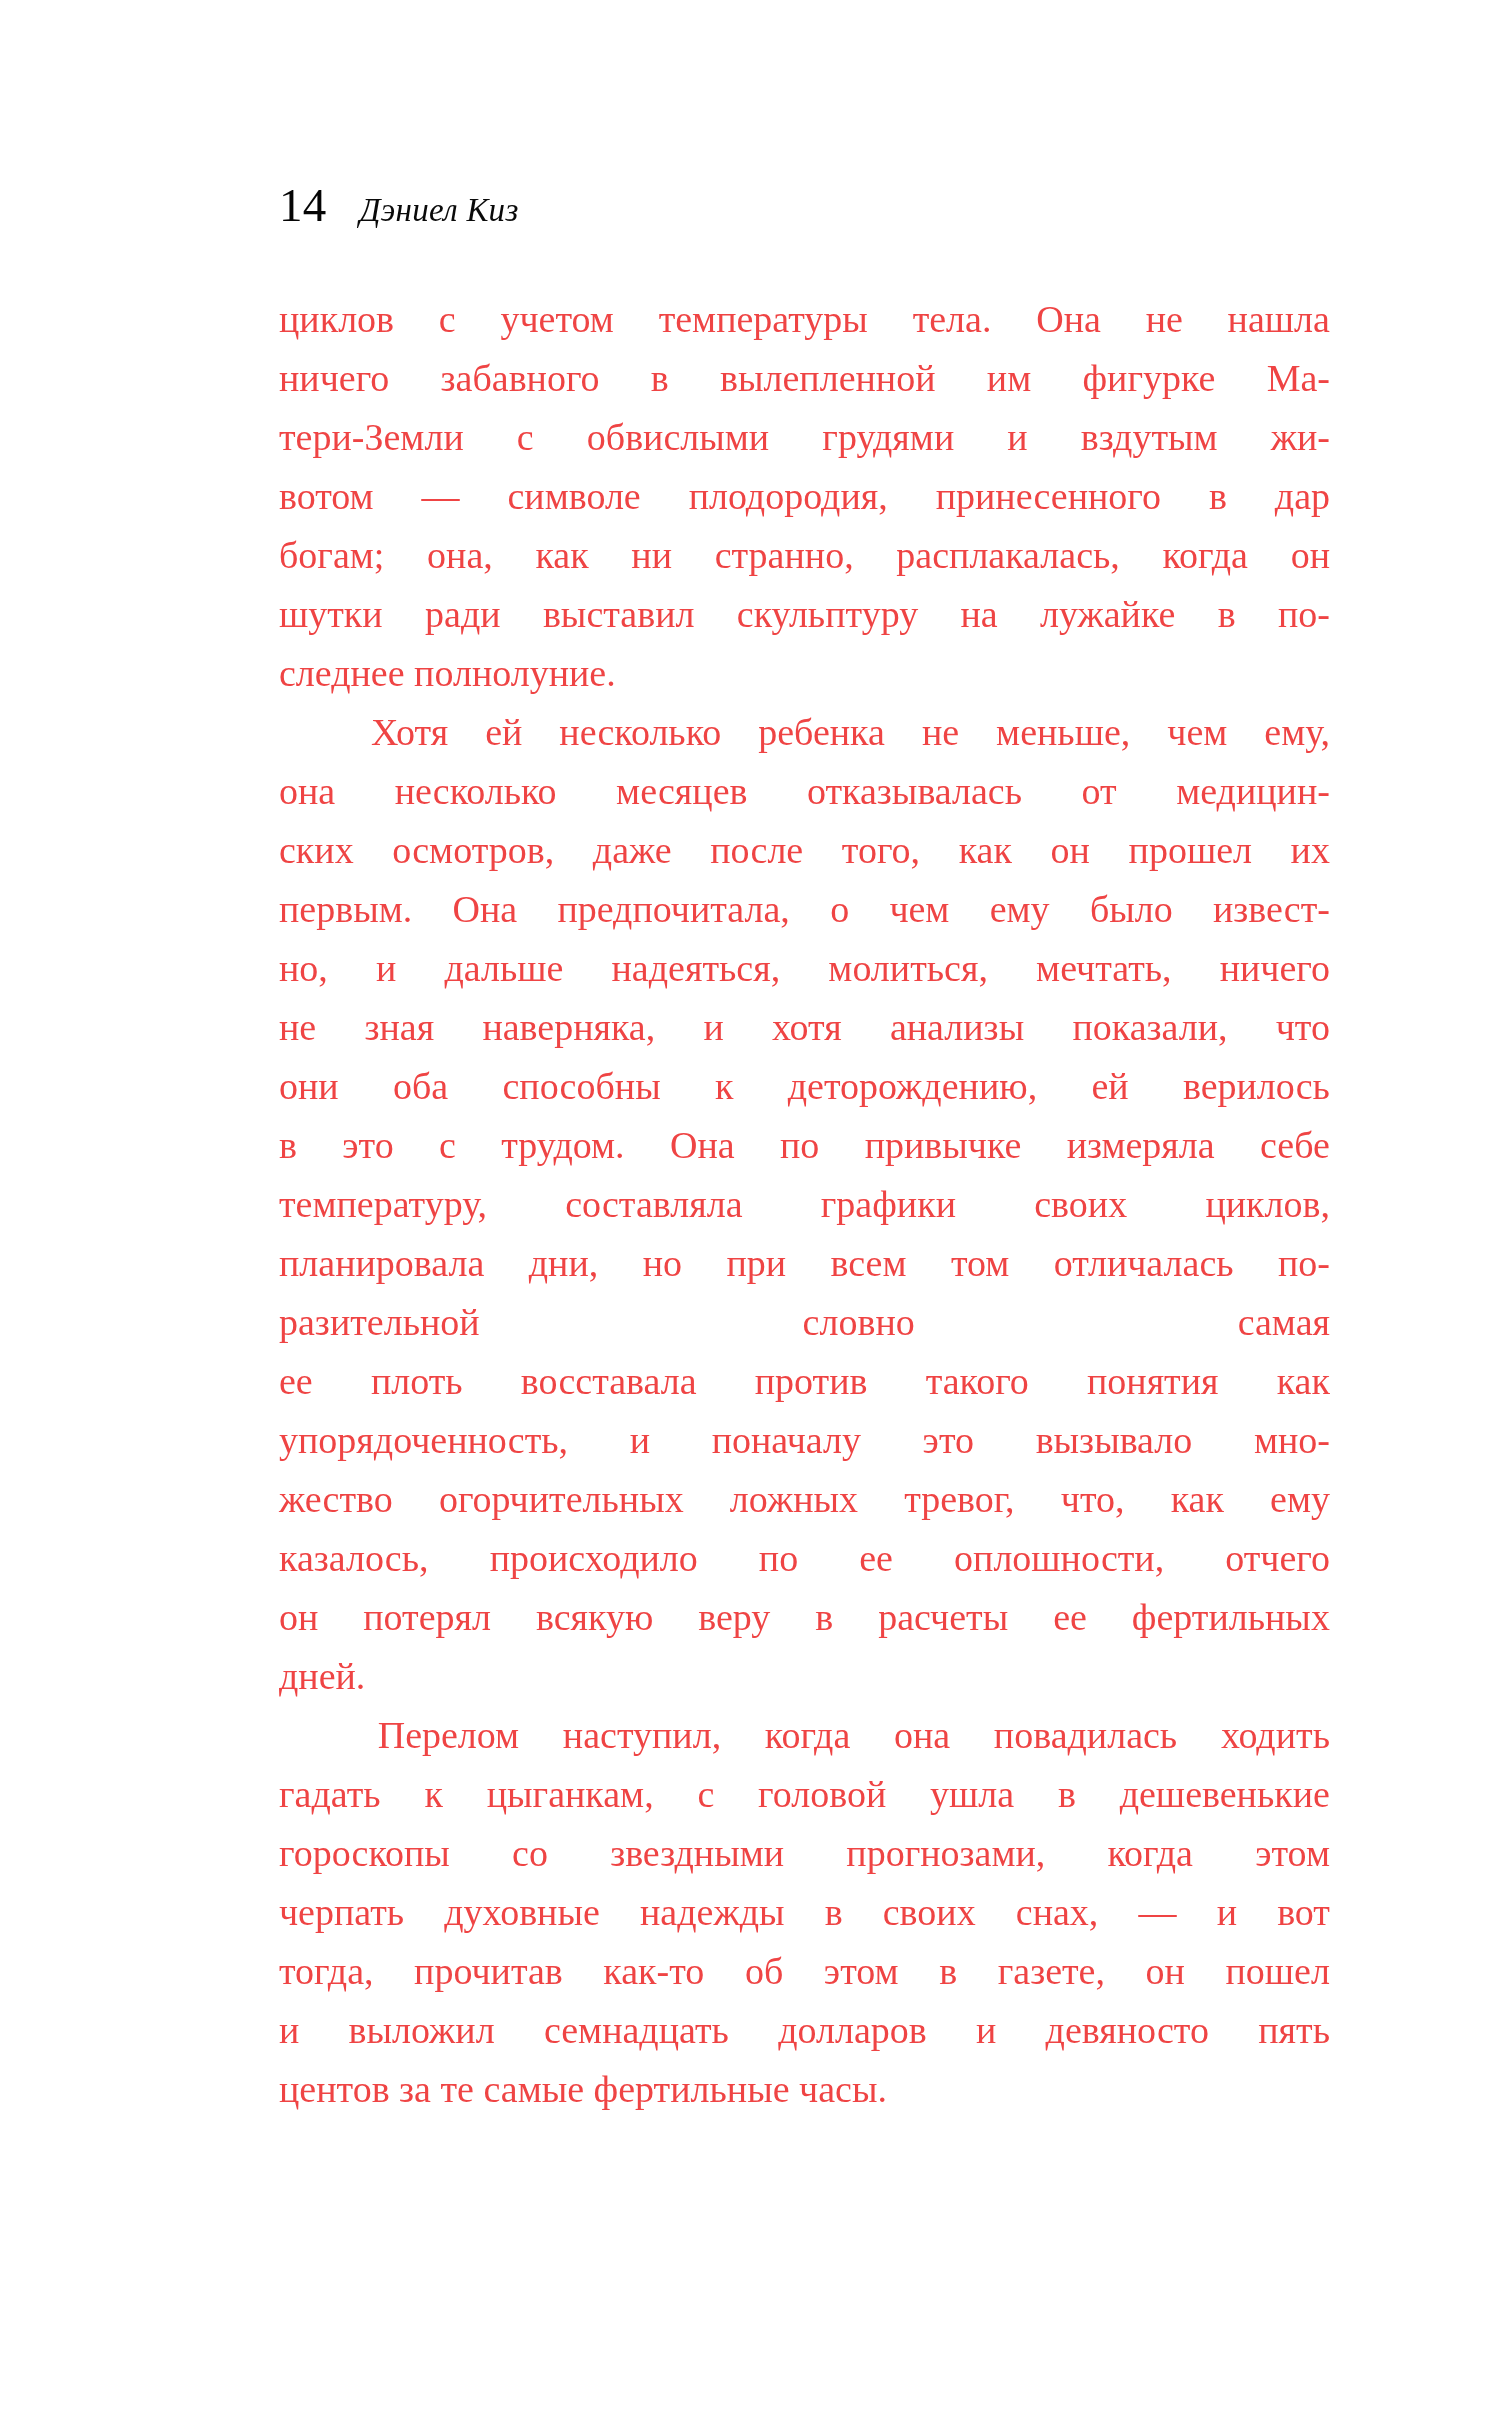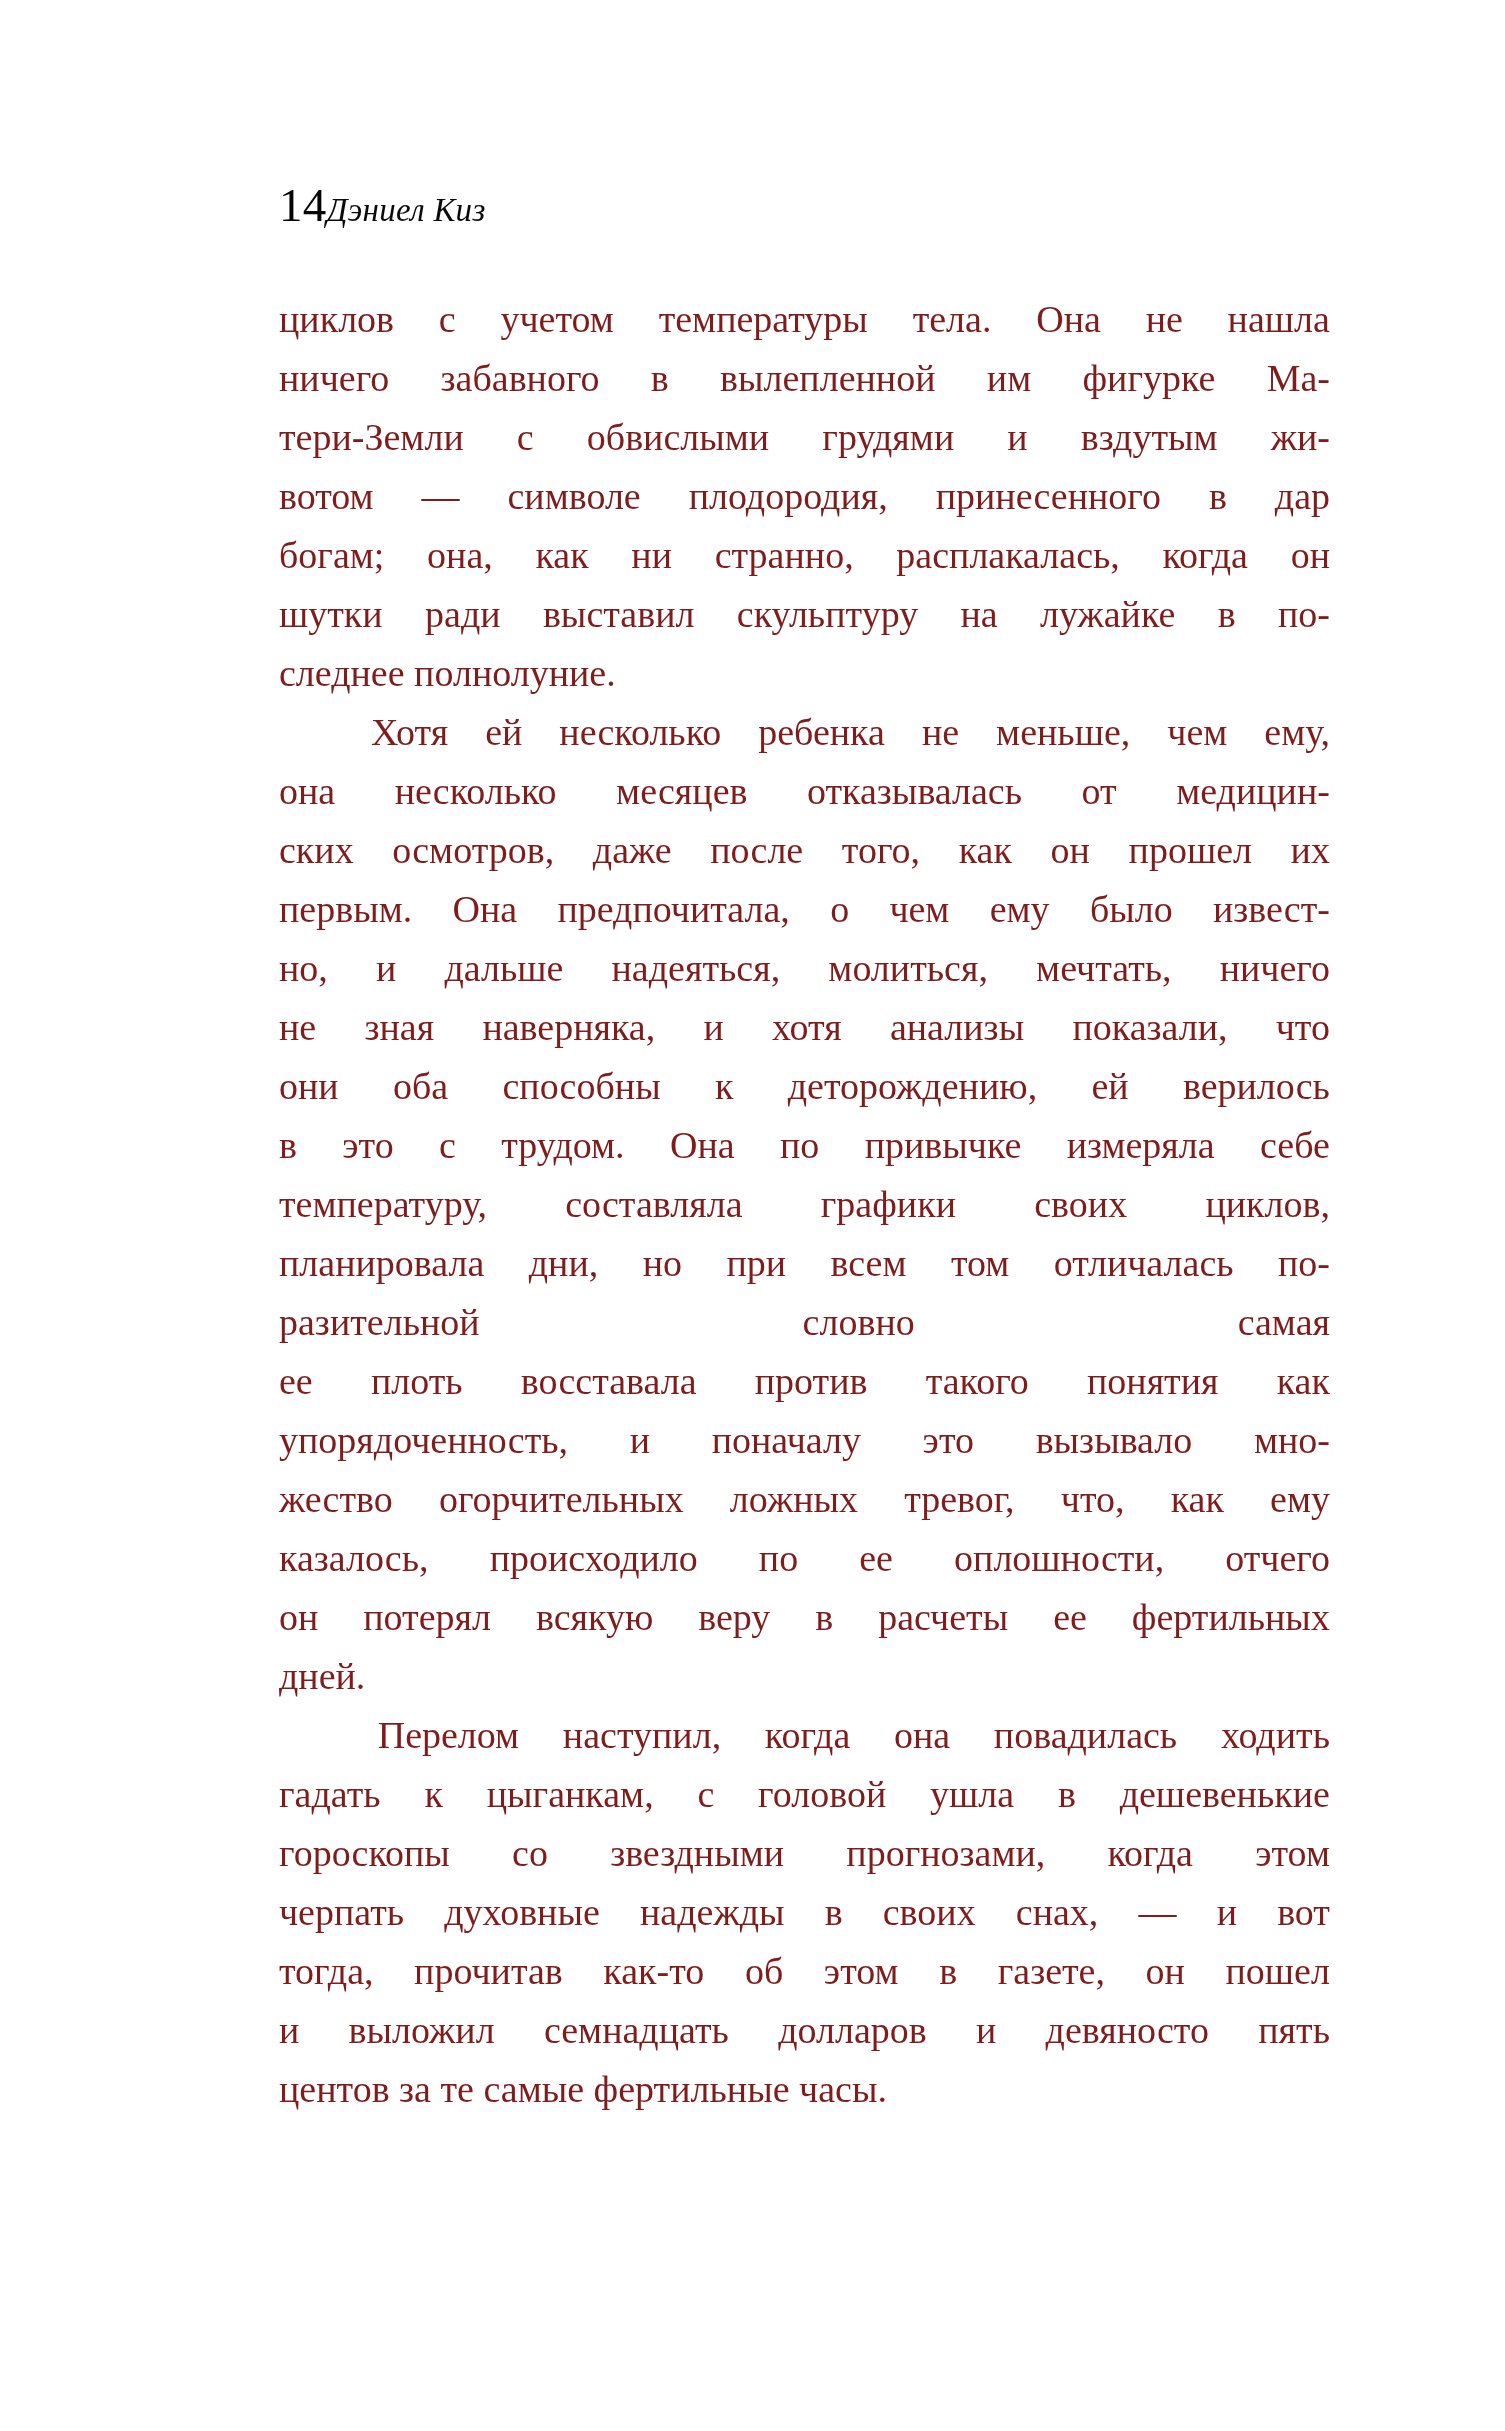--- a/index.html
+++ b/index.html
@@ -33,37 +33,38 @@
   .folio {
     font-size: 47px;
     line-height: 1;
     letter-spacing: 0.2px;
     color: #050505;
   }
   .author-name {
     font-style: italic;
     font-size: 33px;
     line-height: 1;
+    margin-left: 33px;
     letter-spacing: 0.3px;
     color: #0a0a0a;
   }
 
   
   .text-block {
     position: absolute;
     left: 279px;
     top: 290px;
     width: 1051px;
   }
 
   .para {
     margin: 0;
     font-size: 38px;
     line-height: 59px;
-    color: #7f1d1d;
+    color: #ef4444;
     text-align: left;
     letter-spacing: 0px;
     word-spacing: 0px;
   }
 
   
   .ln {
     display: block;
     white-space: nowrap;
   }

